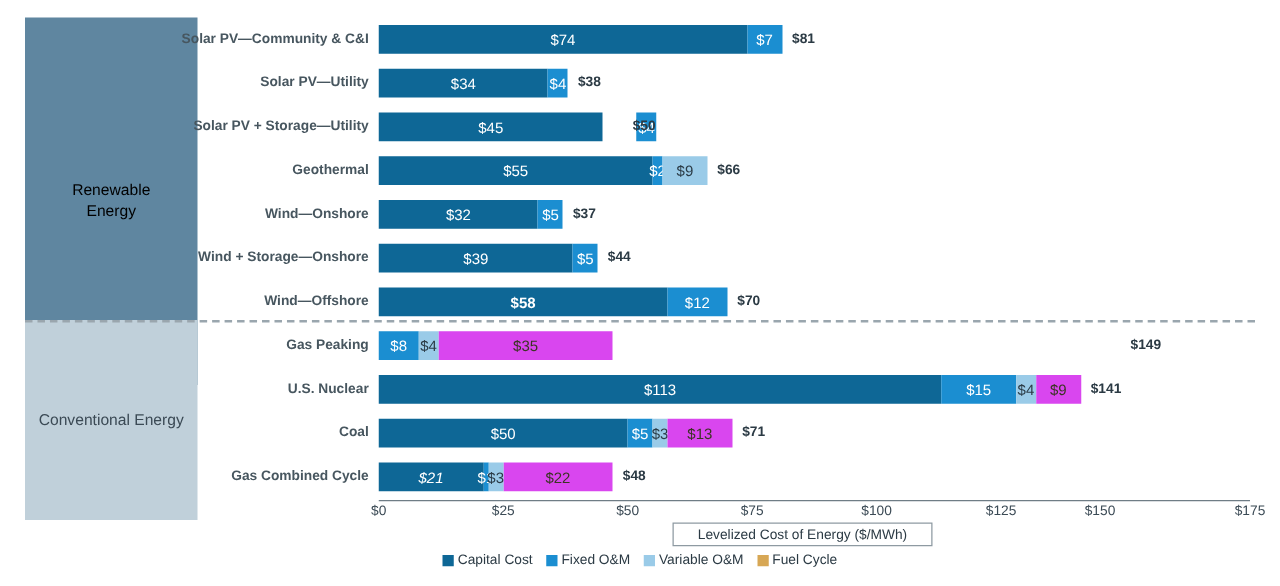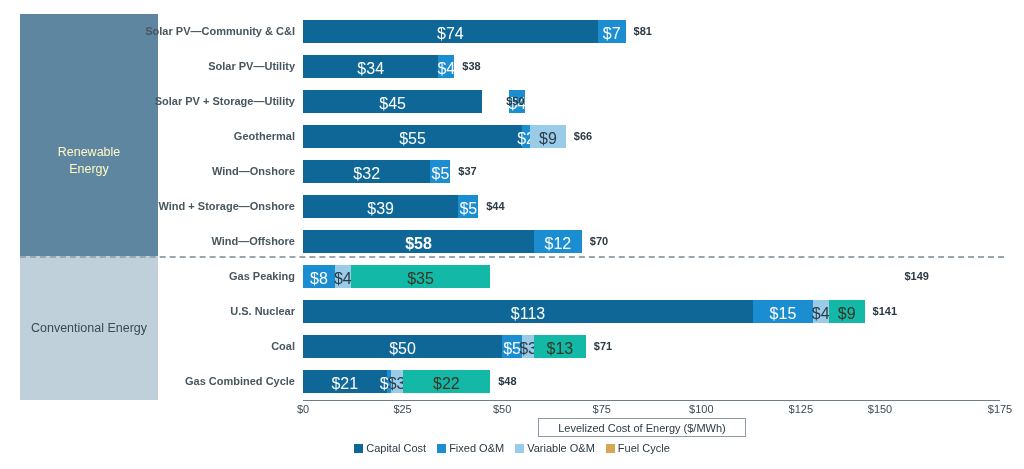--- a/index.html
+++ b/index.html
@@ -33,25 +33,25 @@
     justify-content: center;
     text-align: center;
     font-size: 12.5px;
     line-height: 1.35;
     box-sizing: border-box;
     padding: 4px 6px;
   }
   .group-renewable {
     top: 14px;
     height: 294px;
-    color: #fef9c3;
+    color: #000000;
   }
   .group-conventional {
     top: 256px;
-    height: 144px;
+    height: 160px;
     color: #3b4a55;
   }
 
   
   .divider {
     position: absolute;
     left: 20px;
     top: 256px;
     width: 984px;
     height: 0;
@@ -93,31 +93,31 @@
     top: 6px;
     height: 23px;
     display: flex;
     align-items: stretch;
     white-space: nowrap;
   }
 
   .seg {
     height: 23px;
     display: flex;
-    align-items: flex-end;
+    align-items: center;
     justify-content: center;
-    font-size: 16px;
+    font-size: 12px;
     color: #ffffff;
     box-sizing: border-box;
     overflow: visible;
   }
   .seg-capital  { background: #0e6796; }
   .seg-fixed    { background: #1b8ed1; }
   .seg-variable { background: #9acbe8; color:#2b3c47; }
-  .seg-fuel     { background: #14b8a6; color:#3b3524; }
+  .seg-fuel     { background: #d946ef; color:#3b3524; }
 
   .seg-label { pointer-events: none; }
 
   .bar-total {
     position: absolute;
     top: 6px;
     height: 23px;
     line-height: 23px;
     font-size: 11px;
     font-weight: 700;
@@ -334,21 +334,21 @@
           </div>
           <div class="seg seg-fuel" style="width: 51.7771px;">
             <span class="seg-label">$13</span>
           </div>
         </div>
         <div class="bar-total" style="left: 593.783px;">$71</div>
       </div>
       <div class="row" style="top: 364px;">
         <div class="row-label">Gas Combined Cycle</div>
         <div class="bar" style="left: 303px;">
-          <div class="seg seg-capital" style="width: 83.64px;">
+          <div class="seg seg-capital" style="width: 83.64px; font-style: italic;">
             <span class="seg-label">$21</span>
           </div>
           <div class="seg seg-fixed" style="width: 3.98286px;">
             <span class="seg-label">$1</span>
           </div>
           <div class="seg seg-variable" style="width: 11.9486px;">
             <span class="seg-label">$3</span>
           </div>
           <div class="seg seg-fuel" style="width: 87.6229px;">
             <span class="seg-label">$22</span>

